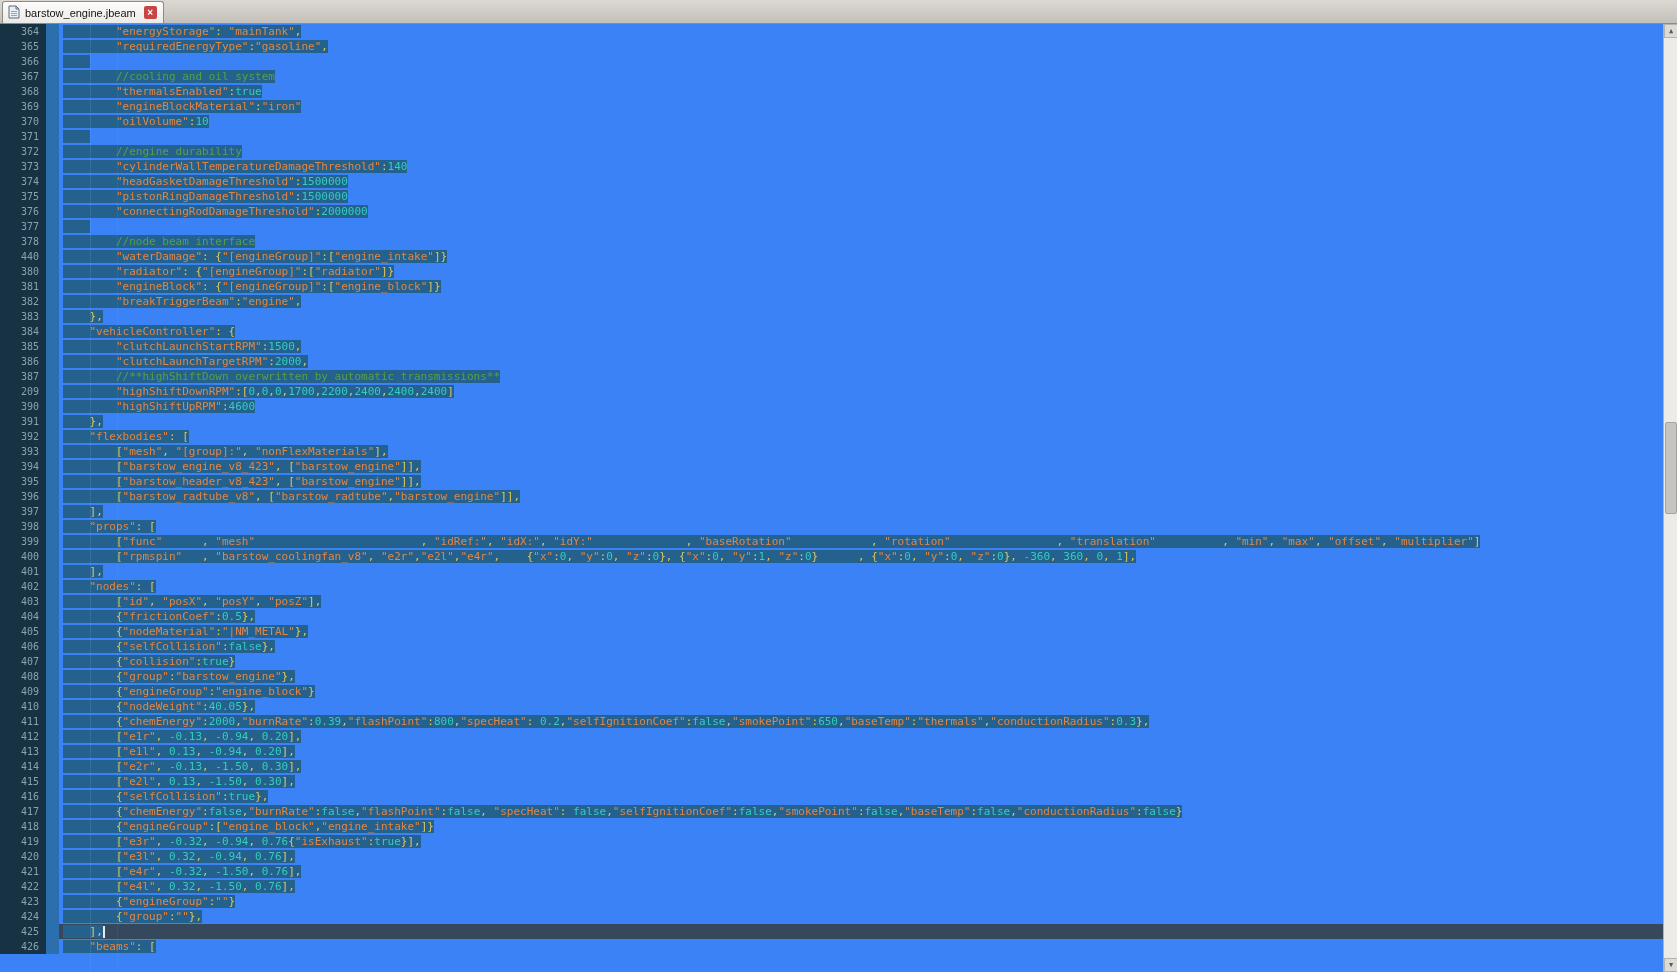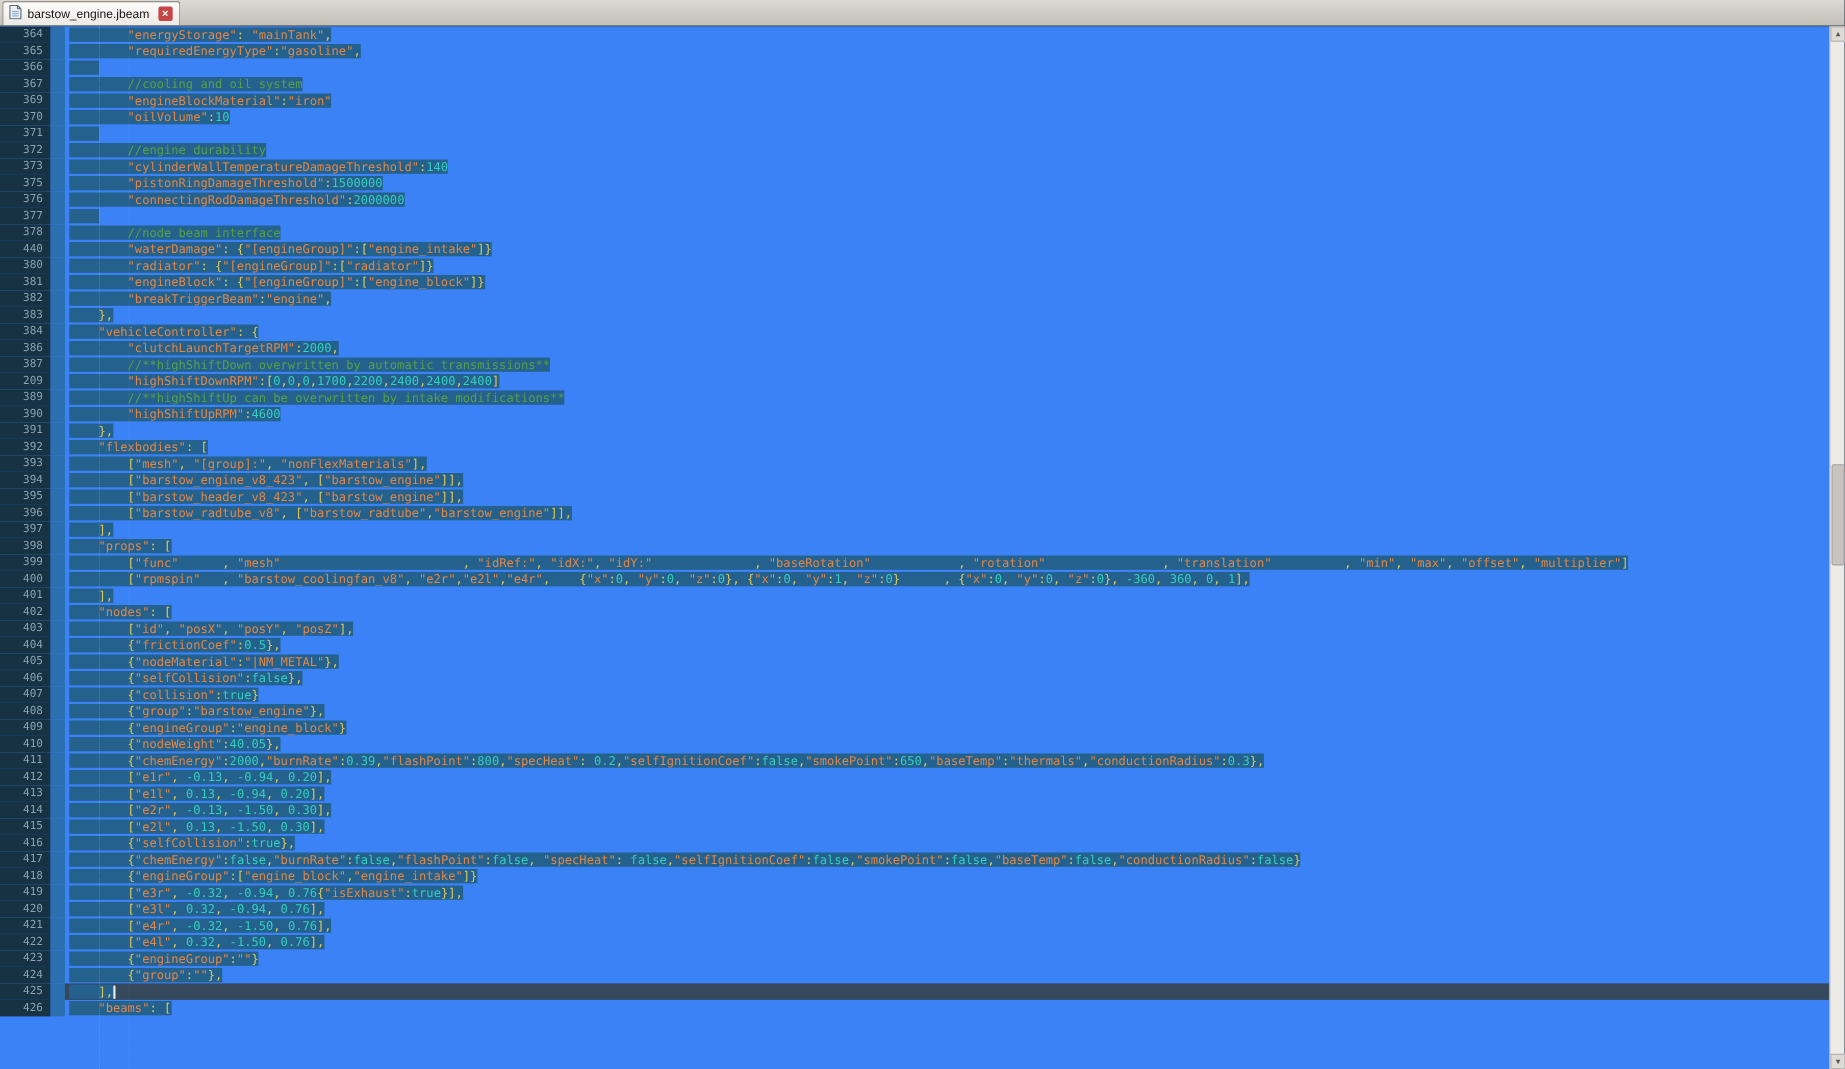--- a/index.html
+++ b/index.html
@@ -113,20 +113,25 @@
           <div class="ln">366</div>
           <div class="margin"></div>
           <div class="code"><span class="sel">    </span></div>
         </div>
         <div class="line">
           <div class="ln">367</div>
           <div class="margin"></div>
           <div class="code"><span class="sel">        <span class="tk-com">//cooling and oil system</span></span></div>
         </div>
         <div class="line">
+          <div class="ln">368</div>
+          <div class="margin"></div>
+          <div class="code"><span class="sel">        <span class="tk-str">"thermalsEnabled"</span><span class="tk-pun">:</span><span class="tk-num">true</span></span></div>
+        </div>
+        <div class="line">
           <div class="ln">369</div>
           <div class="margin"></div>
           <div class="code"><span class="sel">        <span class="tk-str">"engineBlockMaterial"</span><span class="tk-pun">:</span><span class="tk-str">"iron"</span></span></div>
         </div>
         <div class="line">
           <div class="ln">370</div>
           <div class="margin"></div>
           <div class="code"><span class="sel">        <span class="tk-str">"oilVolume"</span><span class="tk-pun">:</span><span class="tk-num">10</span></span></div>
         </div>
         <div class="line">
@@ -138,20 +143,25 @@
           <div class="ln">372</div>
           <div class="margin"></div>
           <div class="code"><span class="sel">        <span class="tk-com">//engine durability</span></span></div>
         </div>
         <div class="line">
           <div class="ln">373</div>
           <div class="margin"></div>
           <div class="code"><span class="sel">        <span class="tk-str">"cylinderWallTemperatureDamageThreshold"</span><span class="tk-pun">:</span><span class="tk-num">140</span></span></div>
         </div>
         <div class="line">
+          <div class="ln">374</div>
+          <div class="margin"></div>
+          <div class="code"><span class="sel">        <span class="tk-str">"headGasketDamageThreshold"</span><span class="tk-pun">:</span><span class="tk-num">1500000</span></span></div>
+        </div>
+        <div class="line">
           <div class="ln">375</div>
           <div class="margin"></div>
           <div class="code"><span class="sel">        <span class="tk-str">"pistonRingDamageThreshold"</span><span class="tk-pun">:</span><span class="tk-num">1500000</span></span></div>
         </div>
         <div class="line">
           <div class="ln">376</div>
           <div class="margin"></div>
           <div class="code"><span class="sel">        <span class="tk-str">"connectingRodDamageThreshold"</span><span class="tk-pun">:</span><span class="tk-num">2000000</span></span></div>
         </div>
         <div class="line">
@@ -188,38 +198,38 @@
           <div class="ln">383</div>
           <div class="margin"></div>
           <div class="code"><span class="sel">    <span class="tk-pun">}</span><span class="tk-pun">,</span></span></div>
         </div>
         <div class="line">
           <div class="ln">384</div>
           <div class="margin"></div>
           <div class="code"><span class="sel">    <span class="tk-str">"vehicleController"</span><span class="tk-pun">:</span> <span class="tk-pun">{</span></span></div>
         </div>
         <div class="line">
+          <div class="ln">385</div>
+          <div class="margin"></div>
+          <div class="code"><span class="sel">        <span class="tk-str">"clutchLaunchStartRPM"</span><span class="tk-pun">:</span><span class="tk-num">1500</span><span class="tk-pun">,</span></span></div>
+        </div>
+        <div class="line">
           <div class="ln">386</div>
           <div class="margin"></div>
           <div class="code"><span class="sel">        <span class="tk-str">"clutchLaunchTargetRPM"</span><span class="tk-pun">:</span><span class="tk-num">2000</span><span class="tk-pun">,</span></span></div>
         </div>
         <div class="line">
           <div class="ln">387</div>
           <div class="margin"></div>
           <div class="code"><span class="sel">        <span class="tk-com">//**highShiftDown overwritten by automatic transmissions**</span></span></div>
         </div>
         <div class="line">
           <div class="ln">209</div>
           <div class="margin"></div>
           <div class="code"><span class="sel">        <span class="tk-str">"highShiftDownRPM"</span><span class="tk-pun">:</span><span class="tk-pun">[</span><span class="tk-num">0</span><span class="tk-pun">,</span><span class="tk-num">0</span><span class="tk-pun">,</span><span class="tk-num">0</span><span class="tk-pun">,</span><span class="tk-num">1700</span><span class="tk-pun">,</span><span class="tk-num">2200</span><span class="tk-pun">,</span><span class="tk-num">2400</span><span class="tk-pun">,</span><span class="tk-num">2400</span><span class="tk-pun">,</span><span class="tk-num">2400</span><span class="tk-pun">]</span></span></div>
-        </div>
-        <div class="line">
-          <div class="ln">389</div>
-          <div class="margin"></div>
-          <div class="code"><span class="sel">        <span class="tk-com">//**highShiftUp can be overwritten by intake modifications**</span></span></div>
         </div>
         <div class="line">
           <div class="ln">390</div>
           <div class="margin"></div>
           <div class="code"><span class="sel">        <span class="tk-str">"highShiftUpRPM"</span><span class="tk-pun">:</span><span class="tk-num">4600</span></span></div>
         </div>
         <div class="line">
           <div class="ln">391</div>
           <div class="margin"></div>
           <div class="code"><span class="sel">    <span class="tk-pun">}</span><span class="tk-pun">,</span></span></div>

